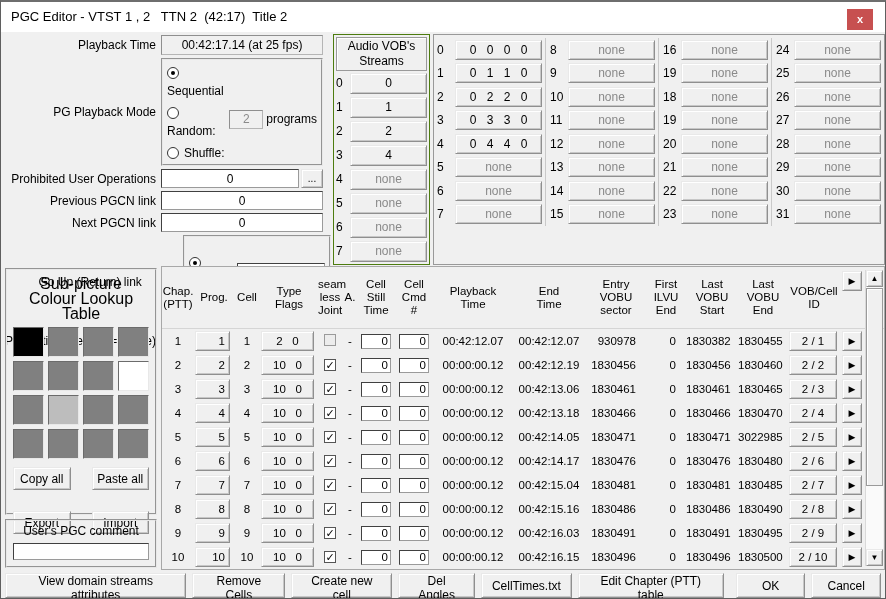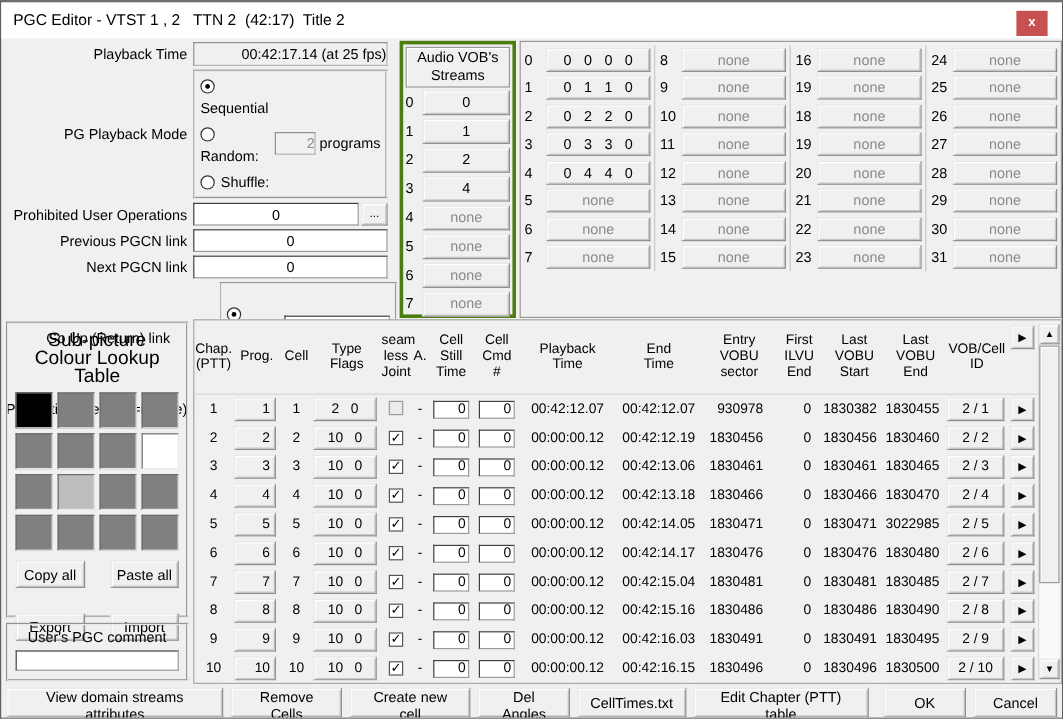--- a/index.html
+++ b/index.html
@@ -11,35 +11,35 @@
   .close-btn { position:absolute; right:12px; top:7px; width:26px; height:21px; background:#c75050;
                color:#fff; font-size:11px; font-weight:bold; text-align:center; line-height:21px; cursor:pointer; }
   .btn { background:#f0f0f0; border:1px solid #8f8f8f; border-top-color:#e9e9e9; border-left-color:#e9e9e9;
          box-shadow:inset 1px 1px 0 #ffffff, inset -1px -1px 0 #c7c7c7;
          font-size:12px; color:#000; text-align:center; cursor:pointer; }
   .btn.dis { color:#8a8a8a; }
   .inp  { background:#fff; border:1px solid #9a9a9a; border-top-color:#404040; border-left-color:#404040;
           font-size:12px; color:#000; }
   .gbox { border:2px groove #e8e8e8; }
   .dfield { background:#f0f0f0; border:1px solid #b5b5b5; border-top-color:#8f8f8f; border-left-color:#8f8f8f;
-            color:#8a8a8a; font-size:12px; text-align:right; }
+            color:#8a8a8a; font-size:12px; text-align:center; }
   
   .topleft { position:absolute; left:2px; top:33px; width:328px; }
   .lrow { display:flex; align-items:center; margin-bottom:3px; }
   .llabel { width:158px; text-align:right; font-size:12px; padding-right:5px; color:#000; }
   .lctrl { width:162px; }
   .center-txt { text-align:center; }
   .radio { display:inline-block; width:12px; height:12px; border-radius:50%; background:#fff;
            border:1px solid #333; position:relative; vertical-align:-2px; margin-right:5px; flex:none; }
   .radio.on::after { content:""; position:absolute; left:3px; top:3px; width:4px; height:4px; border-radius:50%; background:#000; }
   .radio.dis { border-color:#9a9a9a; background:#f0f0f0; }
   .rlabel { font-size:12px; }
   .rlabel.dis { color:#8a8a8a; }
   
-  .audio { position:absolute; left:332px; top:32px; width:97px; height:231px; border:3px solid #4d7c0f;
+  .audio { position:absolute; left:332px; top:32px; width:97px; height:231px; border:1px solid #4d7c0f;
            background:#f0f0f0; padding:2px; }
   .panelhead { border:1px solid #9a9a9a; box-shadow:inset 1px 1px 0 #fff; background:#f0f0f0;
                font-size:12px; text-align:center; white-space:pre-line; line-height:15px; padding:1px 0; }
   .a-row { display:flex; align-items:center; height:24px; }
   .a-idx { width:14px; font-size:12px; text-align:left; flex:none; }
   .a-btn { flex:1; height:21px; font-size:12px; }
   
   .sp { position:absolute; left:432px; top:32px; width:452px; height:231px; border:1px solid #999;
         background:#f0f0f0; padding:2px 3px; }
   .sp-grid { display:flex; gap:4px; margin-top:1px; }

